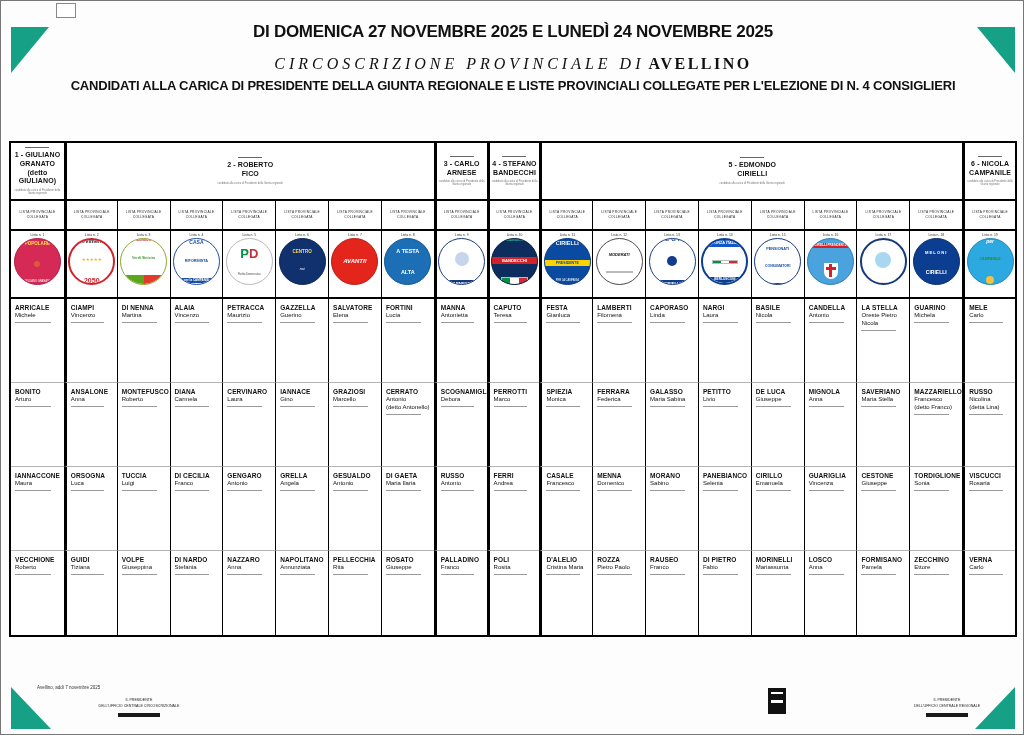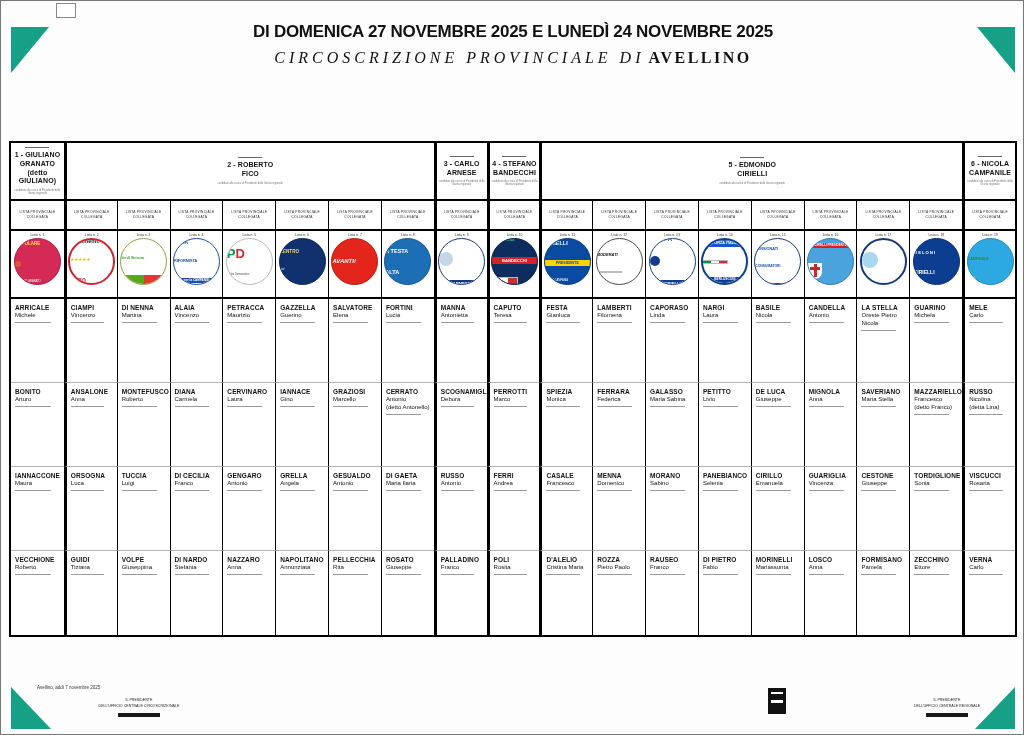--- a/index.html
+++ b/index.html
@@ -8,41 +8,41 @@
   
   .tri{position:absolute;background:#16a085;}
   .tri.tl{left:10px;top:26px;width:38px;height:46px;clip-path:polygon(0 0,100% 0,0 100%);}
   .tri.tr{left:976px;top:26px;width:38px;height:46px;clip-path:polygon(0 0,100% 0,100% 100%);}
   .tri.bl{left:10px;top:686px;width:40px;height:42px;clip-path:polygon(0 0,0 100%,100% 100%);}
   .tri.br{left:974px;top:686px;width:40px;height:42px;clip-path:polygon(100% 0,100% 100%,0 100%);}
   .regsquare{position:absolute;left:55px;top:2px;width:18px;height:13px;border:1px solid #888;background:#fff;}
   
   .hdr{position:absolute;left:0;top:20px;width:1024px;text-align:center;}
   .t1{font-size:17px;font-weight:700;letter-spacing:-0.3px;line-height:1.3;}
-  .t2{font-family:"Liberation Serif",serif;font-size:16px;margin-top:6px;}
+  .t2{font-family:"Liberation Serif",serif;font-size:16px;margin-top:12px;}
   .t2 .it{font-style:italic;letter-spacing:4px;}
   .t2 .pl{letter-spacing:2.5px;font-weight:600;}
   .t3{font-size:13px;font-weight:700;letter-spacing:-0.2px;margin-top:5px;}
   
   #grid{position:absolute;left:8px;top:140px;width:1008px;display:grid;
         grid-template-columns:repeat(19,1fr);grid-template-rows:58px 30px 68px repeat(4,84px);
         border:2.5px solid #000;box-sizing:border-box;background:#fff;}
   .cell{border-left:1.5px solid #000;box-sizing:border-box;overflow:hidden;min-width:0;}
   .cell.c0{border-left:none;}
   .cell.gl{border-left-width:3.5px;}
   .pcell,.lcell,.gcell{border-bottom:2px solid #000;}
   .pcell{display:flex;flex-direction:column;align-items:center;justify-content:center;}
   .pline{width:24px;height:1px;background:#666;margin-bottom:3px;}
   .pname{font-size:7px;font-weight:700;line-height:1.25;text-align:center;letter-spacing:0.1px;}
   .pcap{font-size:2.6px;color:#777;margin-top:3px;text-align:center;}
   .lcell{display:flex;flex-direction:column;align-items:center;justify-content:center;
          font-size:3.2px;color:#222;line-height:1.7;text-align:center;letter-spacing:0.3px;}
   .gcell{display:flex;flex-direction:column;align-items:center;}
   .listan{font-size:3.4px;color:#333;margin:2px 0 1px;}
-  .logo{width:47px;height:47px;border-radius:50%;display:flex;flex-direction:column;align-items:flex-start;
+  .logo{width:47px;height:47px;border-radius:50%;display:flex;flex-direction:column;align-items:center;
         justify-content:center;text-align:center;overflow:hidden;gap:14px;box-sizing:border-box;}
   .shield{width:14px;height:16px;background:#fff;border-radius:0 0 7px 7px;position:relative;margin:1px 0;}
   .shield i{position:absolute;background:#d42027;display:block;}
   .shield .cv{left:5.5px;top:1px;width:3px;height:13px;}
   .shield .ch{left:2px;top:4px;width:10px;height:3px;}
   .ncell{padding:5px 3px 0 4px;}
   .ncell.hb{border-bottom:1px solid #b4b4b4;}
   .sn{font-size:6.5px;font-weight:700;letter-spacing:0.1px;line-height:1.25;}
   .gn{font-size:6px;line-height:1.3;}
   .rule{width:78%;height:1px;background:#999;margin-top:2px;}
@@ -65,20 +65,21 @@
   <div class="tri tr"></div>
   <div class="tri bl"></div>
   <div class="tri br"></div>
 
   <div class="hdr">
     <div class="t1">DI DOMENICA 27 NOVEMBRE 2025 E LUNEDÌ 24 NOVEMBRE 2025</div>
     <div class="t2">
       <span class="it">CIRCOSCRIZIONE PROVINCIALE DI</span>
       <span class="pl">AVELLINO</span>
     </div>
+    <div class="t3">CANDIDATI ALLA CARICA DI PRESIDENTE DELLA GIUNTA REGIONALE E LISTE PROVINCIALI COLLEGATE PER L'ELEZIONE DI N. 4 CONSIGLIERI</div>
   </div>
 
   <div id="grid">
       <div class="cell pcell c0" style="grid-column: span 1;">
         <div class="pline"></div>
         <div class="pname">1 - GIULIANO</div>
         <div class="pname">GRANATO</div>
         <div class="pname">(detto GIULIANO)</div>
         <div class="pcap">candidato alla carica di Presidente della Giunta regionale</div>
       </div>

